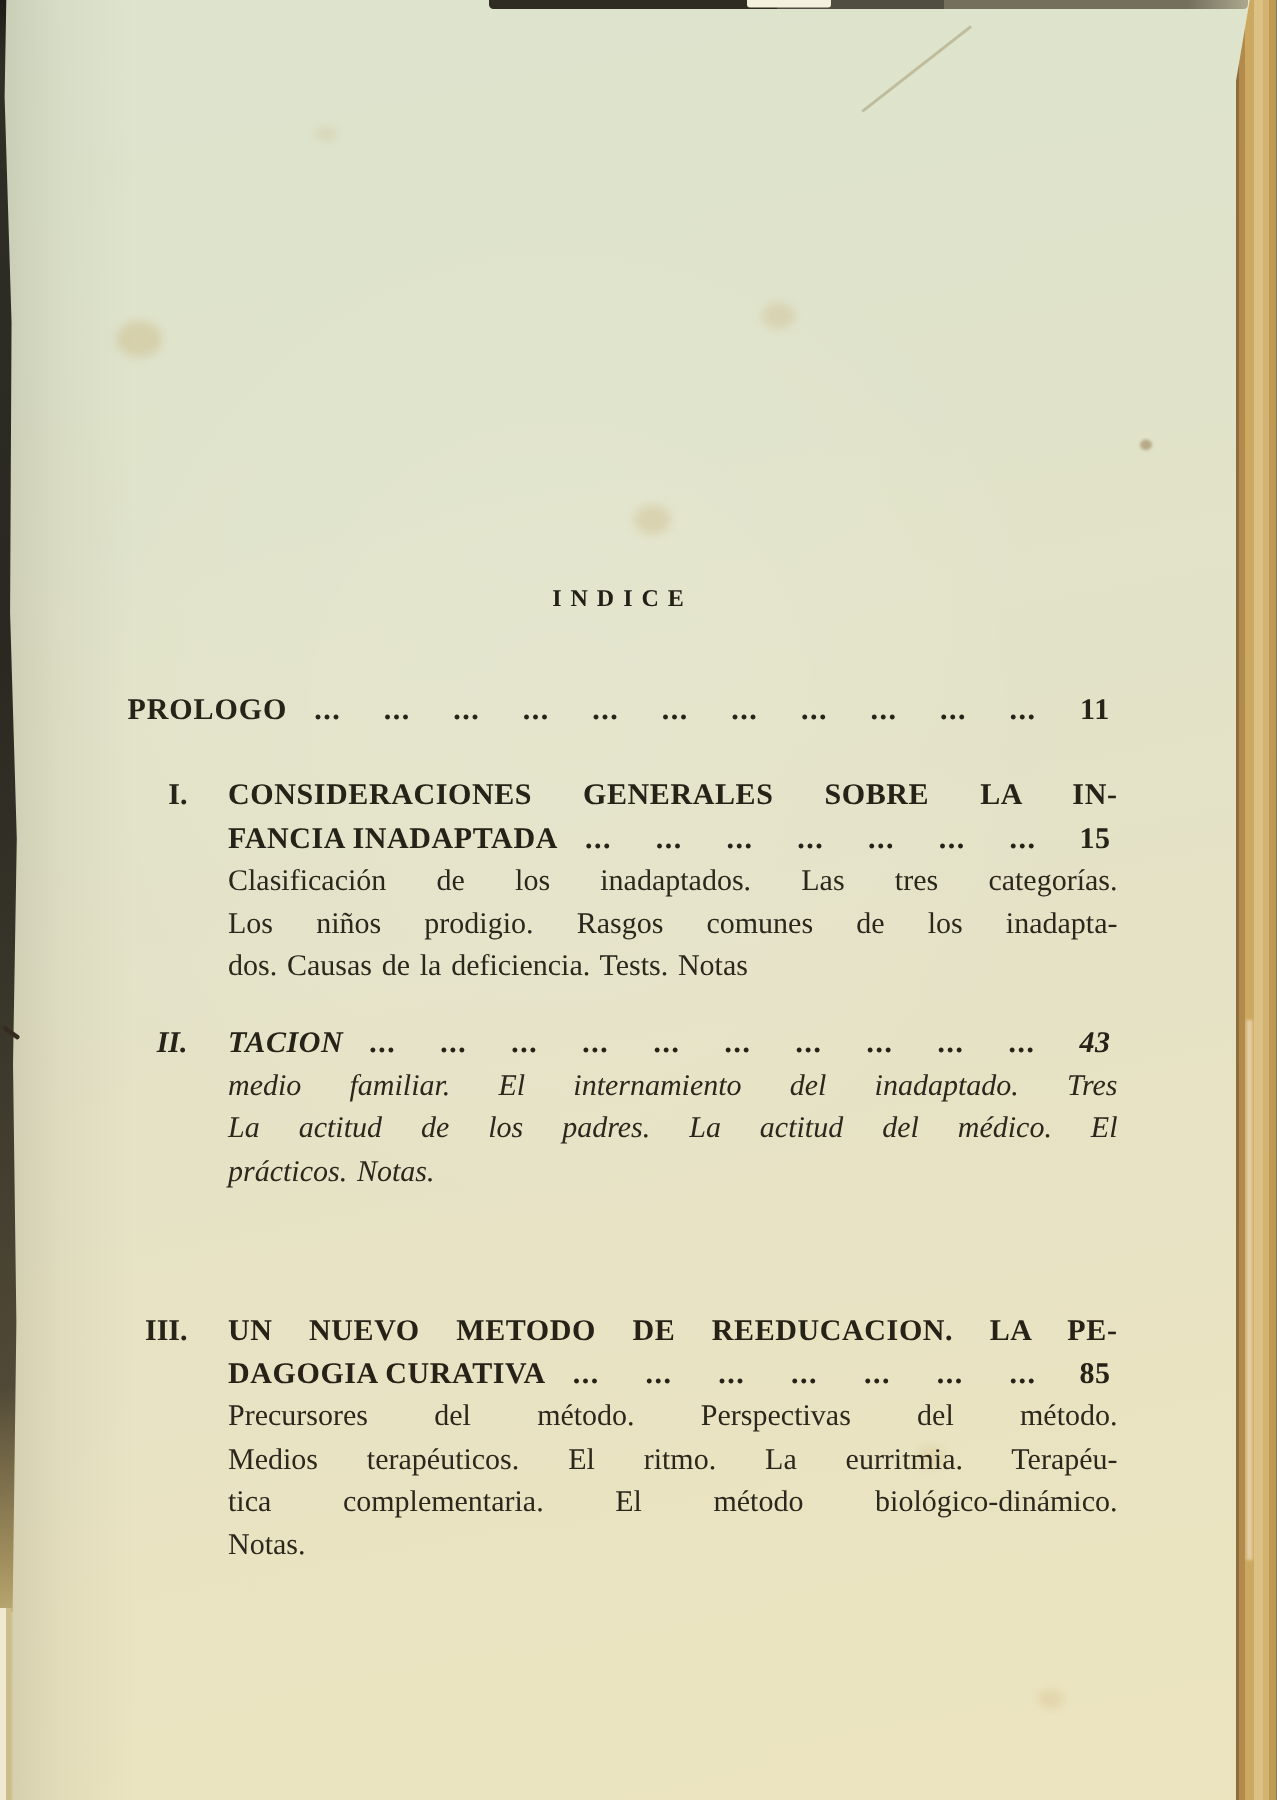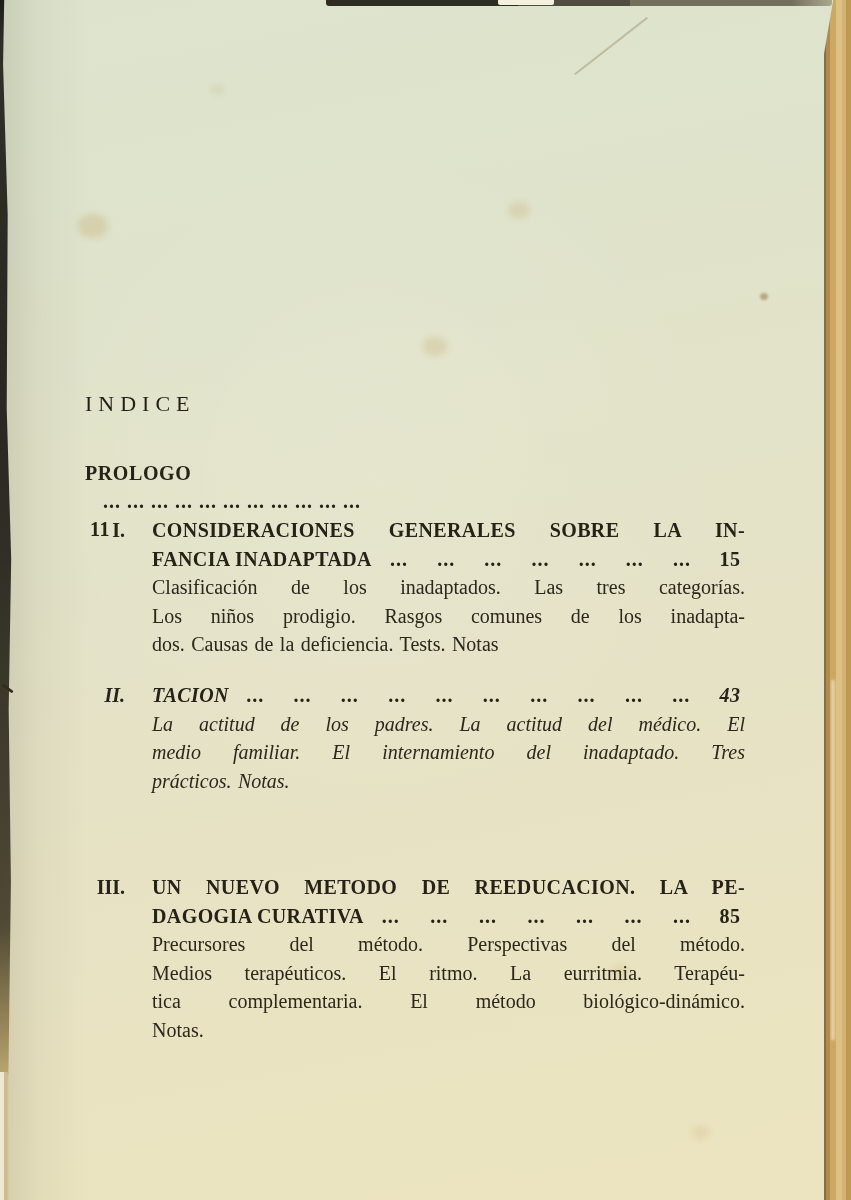--- a/index.html
+++ b/index.html
@@ -59,31 +59,31 @@
   .stain.s2{left:508px;top:202px;width:22px;height:17px;background:rgba(184,140,66,0.18);}
   .stain.s3{left:423px;top:337px;width:24px;height:19px;background:rgba(184,140,66,0.20);}
   .stain.s4{left:611px;top:964px;width:19px;height:15px;background:rgba(184,140,66,0.14);}
   .stain.s5{left:692px;top:1126px;width:17px;height:13px;background:rgba(184,140,66,0.16);}
   .stain.s6{left:210px;top:84px;width:15px;height:11px;background:rgba(184,140,66,0.12);}
   .stain.s7{left:760px;top:293px;width:8px;height:7px;background:rgba(120,85,40,0.4);filter:blur(1px);}
 
   
   .toc{position:absolute;left:85px;top:0;width:660px;color:#272319;}
   .idx-title{
-    position:absolute;top:391px;left:0;width:100%;
-    font-size:22px;font-weight:normal;letter-spacing:6px;color:#221f17;
+    position:absolute;top:391px;left:0;width:100%;text-align:center;
+    font-size:16px;font-weight:bold;letter-spacing:6px;color:#221f17;
   }
   .row-leader{display:flex;align-items:baseline;}
   .dots{flex:1;text-align:justify;text-align-last:justify;overflow:hidden;white-space:nowrap;
         padding:0 24px 0 18px;letter-spacing:1px;}
   .pg{min-width:30px;text-align:center;}
 
   .prologue{
     position:absolute;top:459px;left:0;width:100%;
-    font-size:20px;font-weight:bold;letter-spacing:0.6px;line-height:28px;flex-direction:column;
+    font-size:20px;font-weight:bold;letter-spacing:0.6px;line-height:28px;
   }
   .entry{position:absolute;left:0;width:100%;}
   .entry.e1{top:516px;} .entry.e2{top:681px;font-style:italic;} .entry.e3{top:873px;}
   .entry .num{
     position:absolute;left:0;top:0;width:40px;text-align:right;
     font-size:20px;font-weight:bold;line-height:28.5px;
   }
   .entry .body{margin-left:67px;}
   .hline{font-size:20px;font-weight:bold;line-height:28.5px;letter-spacing:0.4px;color:#262217;}
   .stretch{text-align:justify;text-align-last:justify;}
@@ -136,22 +136,22 @@
     </div>
 
     <div class="entry e2">
       <div class="num">II.</div>
       <div class="body">
         <div class="hline row-leader">
           <span>TACION</span>
           <span class="dots">... ... ... ... ... ... ... ... ... ...</span>
           <span class="pg">43</span>
         </div>
+        <div class="dline stretch">medio familiar. El internamiento del inadaptado. Tres</div>
         <div class="dline stretch">La actitud de los padres. La actitud del médico. El</div>
-        <div class="dline stretch">medio familiar. El internamiento del inadaptado. Tres</div>
         <div class="dline">prácticos. Notas.</div>
       </div>
     </div>
 
     <div class="entry e3">
       <div class="num">III.</div>
       <div class="body">
         <div class="hline stretch">UN NUEVO METODO DE REEDUCACION. LA PE-</div>
         <div class="hline row-leader">
           <span>DAGOGIA CURATIVA</span>

